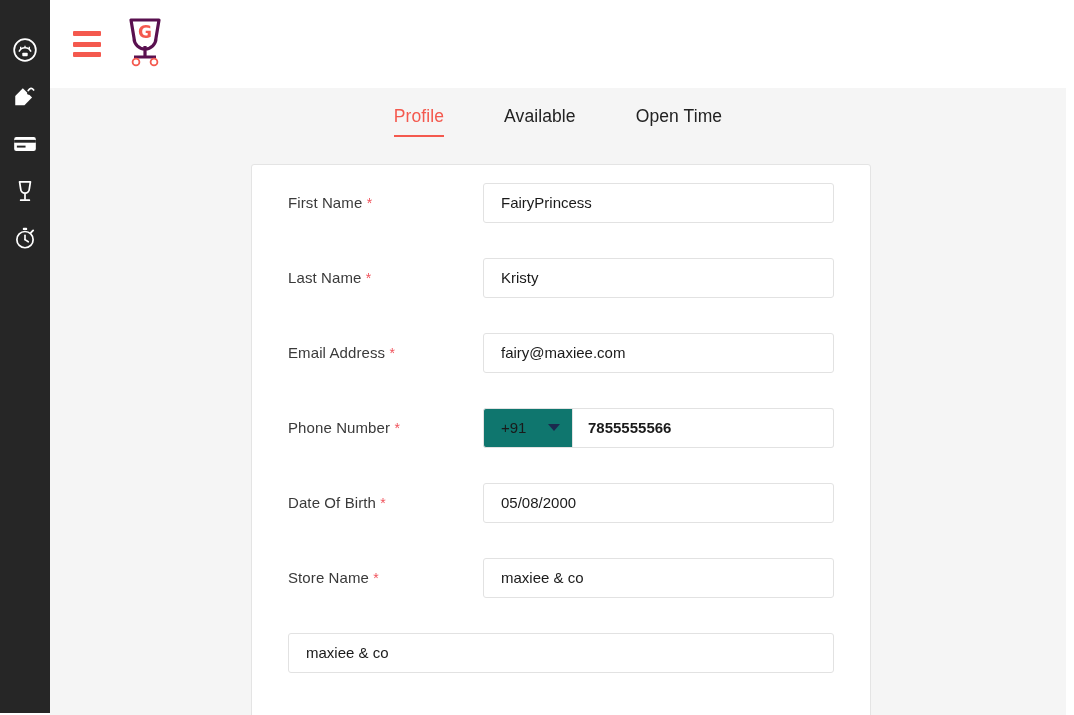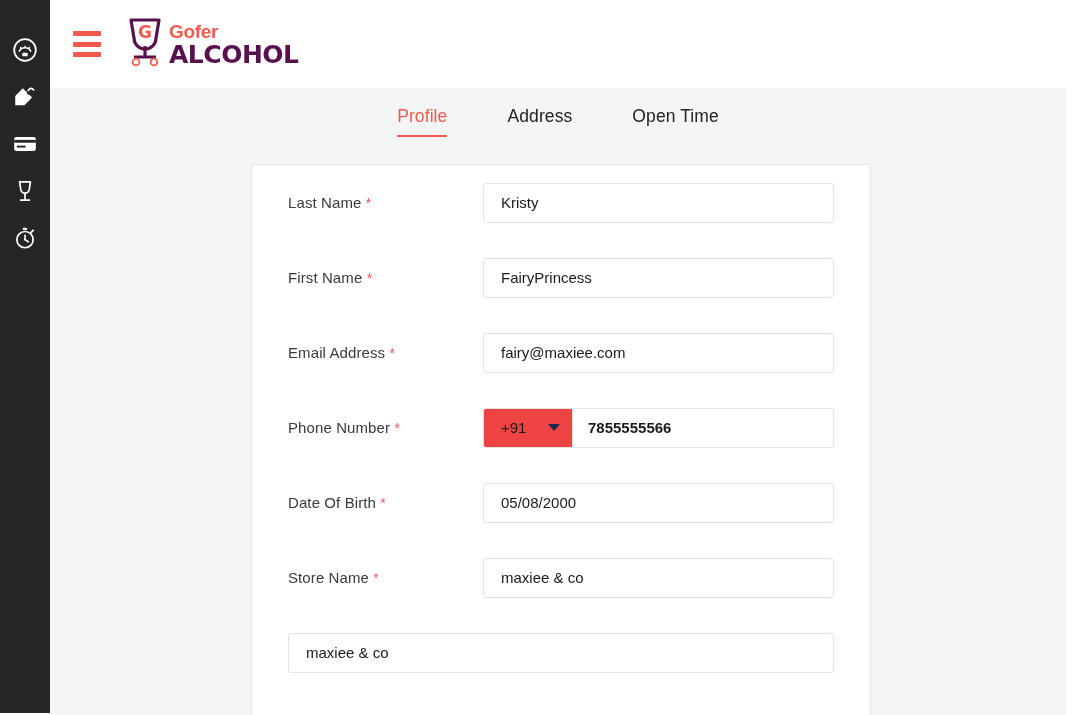--- a/index.html
+++ b/index.html
@@ -109,21 +109,21 @@
     background:#ffffff;
     display:flex; align-items:center;
     padding-left:17px;
     font-size:15px; color:#1a1a1a;
     cursor:text;
   }
   .phone-group { display:flex; width:100%; }
   .phone-code {
     width:90px; flex:0 0 90px; height:40px;
     border:1px solid #e2e2e2; border-radius:3px 0 0 3px;
-    background:#ef4444;
+    background:#0f766e;
     display:flex; align-items:center; justify-content:space-between;
     padding:0 12px 0 17px;
     font-size:15px; color:#1a1a1a; cursor:pointer;
   }
   .caret {
     width:0; height:0;
     border-left:6px solid transparent; border-right:6px solid transparent;
     border-top:7px solid #1b2a4e;
   }
   .phone-number {
@@ -209,55 +209,51 @@
         <svg width="42" height="52" viewBox="0 0 42 52">
           <path d="M7 4 L35 4 L32 22 A11 11 0 0 1 10 22 Z" fill="none" stroke="#59104f" stroke-width="3.2" stroke-linejoin="round"></path>
           <circle cx="21" cy="16" r="9.5" fill="#ffffff"></circle>
           <text x="21" y="22" font-family="DejaVu Sans, sans-serif" font-size="17" font-weight="bold" fill="#f4594e" text-anchor="middle">G</text>
           <line x1="21" y1="30" x2="21" y2="40" stroke="#59104f" stroke-width="3.2"></line>
           <line x1="10" y1="41" x2="32" y2="41" stroke="#59104f" stroke-width="3"></line>
           <circle cx="12" cy="46" r="3.4" fill="none" stroke="#f4594e" stroke-width="1.8"></circle>
           <circle cx="30" cy="46" r="3.4" fill="none" stroke="#f4594e" stroke-width="1.8"></circle>
         </svg>
       </span>
-      <span class="logo-text">
-        <span class="logo-gofer">Gofer</span>
-        <span class="logo-alcohol">ALCOHOL</span>
-      </span>
     </div>
 
   </div>
 
   <div class="content">
 
     <div class="tabs">
       <div class="tab active">Profile</div>
-      <div class="tab">Address</div>
+      <div class="tab">Available</div>
       <div class="tab">Open Time</div>
     </div>
 
     <div class="card">
 
       <div class="form-row">
         <div class="field-label">
+          <span>First Name</span>
+          <span class="req">*</span>
+        </div>
+        <div class="field-control">
+          <div class="input-box">FairyPrincess</div>
+        </div>
+      </div>
+
+      <div class="form-row">
+        <div class="field-label">
           <span>Last Name</span>
           <span class="req">*</span>
         </div>
         <div class="field-control">
           <div class="input-box">Kristy</div>
-        </div>
-      </div>
-
-      <div class="form-row">
-        <div class="field-label">
-          <span>First Name</span>
-          <span class="req">*</span>
-        </div>
-        <div class="field-control">
-          <div class="input-box">FairyPrincess</div>
         </div>
       </div>
 
       <div class="form-row">
         <div class="field-label">
           <span>Email Address</span>
           <span class="req">*</span>
         </div>
         <div class="field-control">
           <div class="input-box">fairy@maxiee.com</div>

